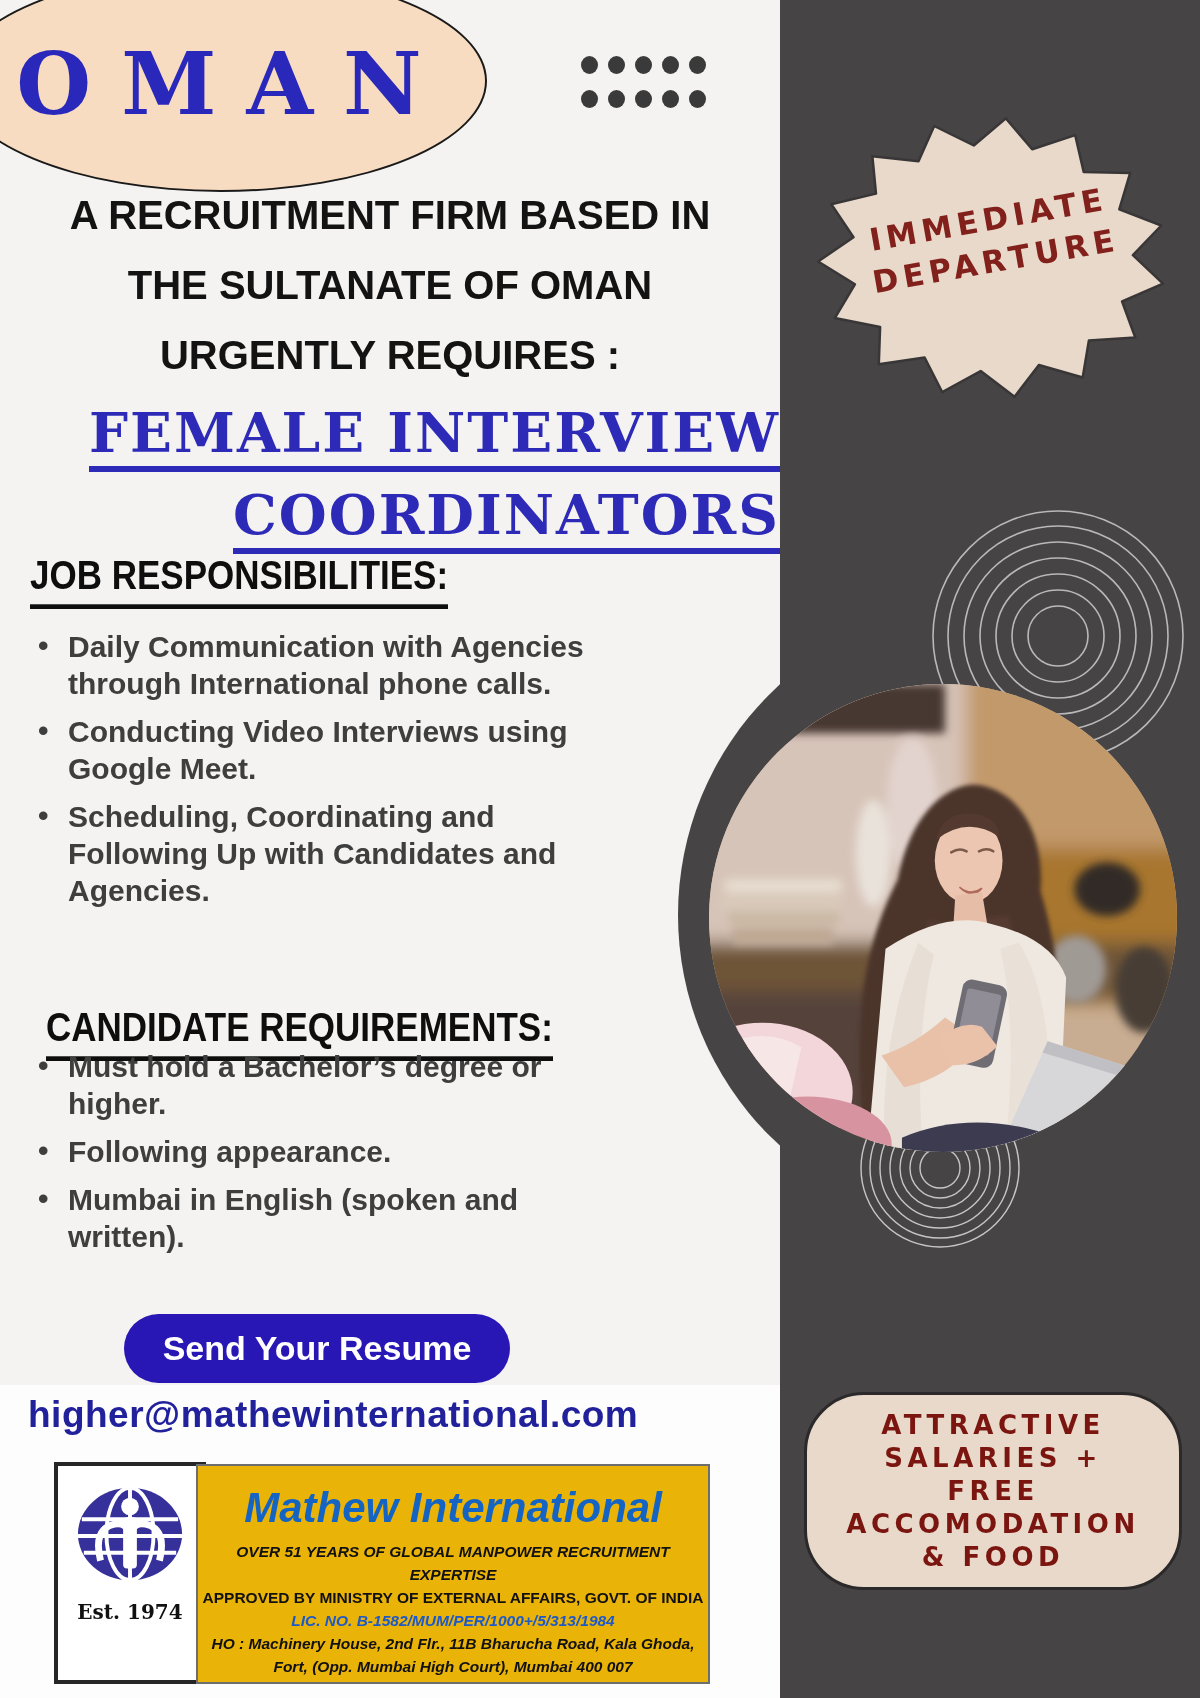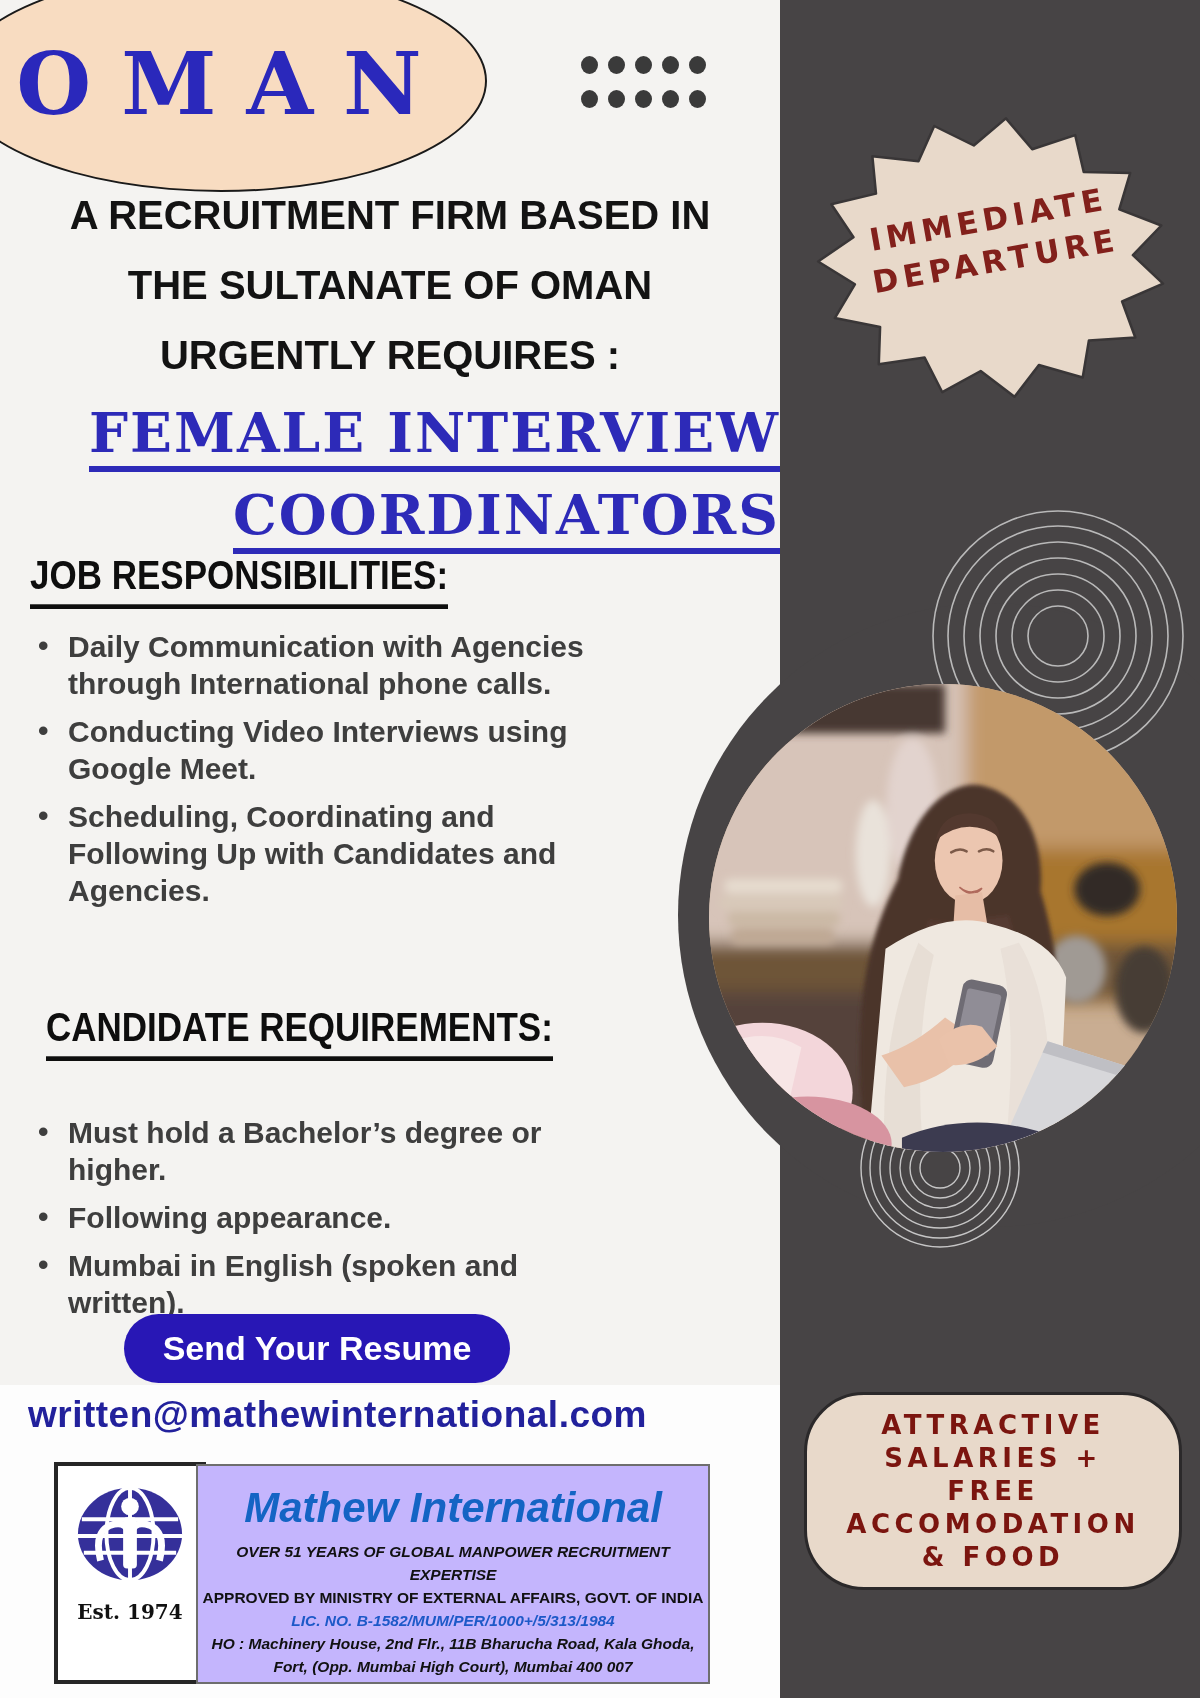--- a/index.html
+++ b/index.html
@@ -59,21 +59,21 @@
   }
   .section-heading span{display:inline-block;transform:scaleY(1.18);transform-origin:center bottom;
     border-bottom:4px solid #0e0e0e;padding-bottom:5px;}
   .sec-resp{top:560px;}
   .sec-req{top:1012px;margin-left:16px;}
   .bullets{
     position:absolute;left:36px;z-index:5;width:600px;list-style:none;margin:0;padding:0;
     color:#3e3e3e;font-weight:bold;font-size:30px;line-height:37px;
   }
   .list-resp{top:628px;}
-  .list-req{top:1114px;}
+  .list-req{top:1048px;}
   .bullets li{position:relative;padding-left:32px;margin-bottom:11px;}
   .bullets li::before{content:"\2022";position:absolute;left:2px;top:-1px;}
   .resume-btn{
     position:absolute;left:124px;top:1314px;width:386px;height:69px;z-index:6;
     background:#2817b5;border:none;border-radius:40px;cursor:pointer;
     color:#ffffff;font-weight:bold;font-size:34px;font-family:"Liberation Sans",sans-serif;
   }
   .white-band{position:absolute;left:0;top:1385px;width:780px;height:313px;background:#fdfdfd;z-index:5;}
   .email{
     position:absolute;left:28px;top:1394px;z-index:6;
@@ -81,21 +81,21 @@
   }
   .logo-box{
     position:absolute;left:14px;top:1462px;width:152px;height:222px;z-index:6;
     background:#ffffff;border:4px solid #262626;box-sizing:border-box;
     display:flex;flex-direction:column;align-items:center;justify-content:flex-start;margin-left:40px;
   }
   .logo-globe{margin-top:14px;}
   .est-label{font-family:"DejaVu Serif",serif;font-weight:bold;font-size:20px;color:#111;margin-top:8px;}
   .company-box{
     position:absolute;left:196px;top:1464px;width:514px;height:220px;z-index:6;
-    background:#c4b5fd;border:2px solid #6e6e6e;box-sizing:border-box;text-align:center;
+    background:#eab308;border:2px solid #6e6e6e;box-sizing:border-box;text-align:center;
   }
   .company-name{
     margin-top:18px;color:#1464c4;font-weight:bold;font-style:italic;
     font-size:42px;letter-spacing:0px;
   }
   .company-line{font-size:15.5px;line-height:23px;font-weight:bold;color:#111;}
   .italic{font-style:italic;}
   .lic-line{color:#1d59c8;font-style:italic;}
   .company-lines{margin-top:8px;}
 </style>
@@ -257,21 +257,21 @@
   </div>
   <ul class="bullets list-req">
     <li>Must hold a Bachelor’s degree or higher.</li>
     <li>Following appearance.</li>
     <li>Mumbai in English (spoken and written).</li>
   </ul>
 
   <button class="resume-btn">Send Your Resume</button>
 
   <div class="white-band"></div>
-  <div class="email">written@mathewinternational.com</div>
+  <div class="email">higher@mathewinternational.com</div>
 
   <div class="logo-box">
     <svg class="logo-globe" width="118" height="112" viewBox="0 0 120 114">
       <ellipse cx="60" cy="55" rx="53" ry="47" fill="#35309a"></ellipse>
       <g stroke="#ffffff" stroke-width="4" fill="none">
         <path d="M11 40 h98"></path>
           <path d="M7 57 h106"></path>
           <path d="M13 74 h94"></path>
         <ellipse cx="60" cy="55" rx="24" ry="47"></ellipse>
         <path d="M60 8 v94"></path>

